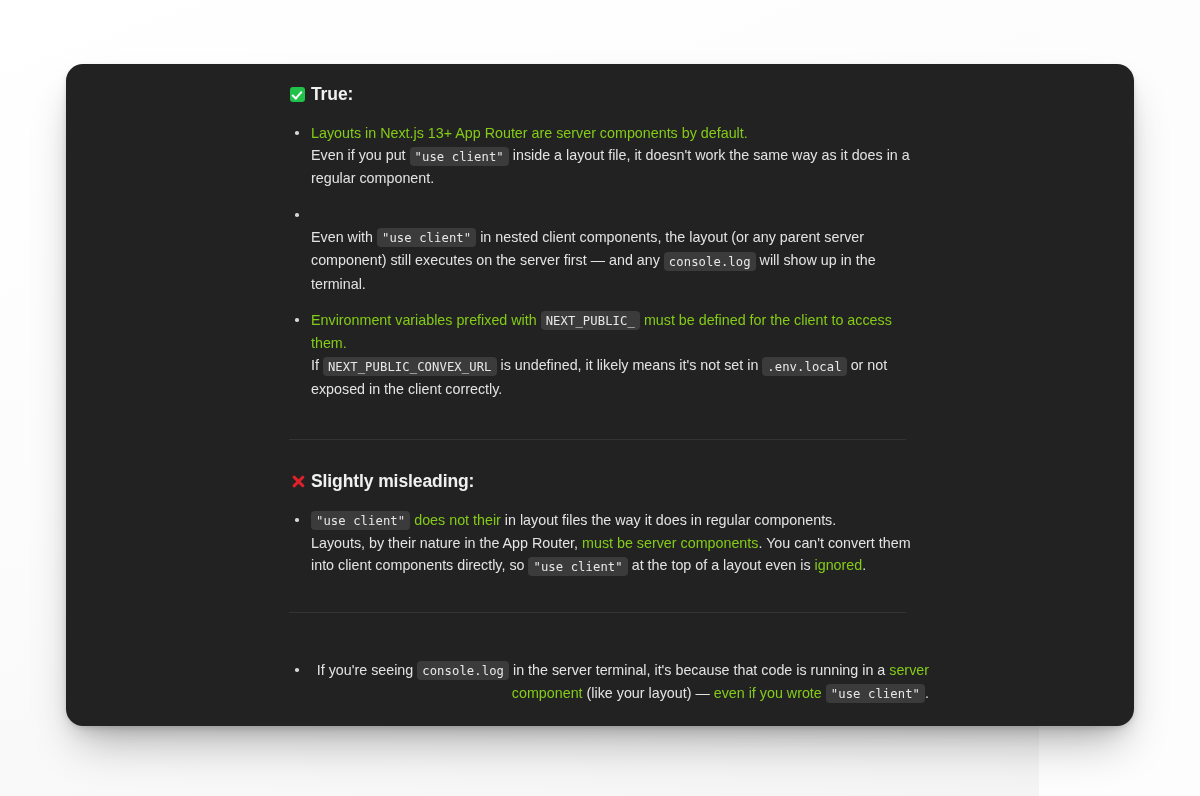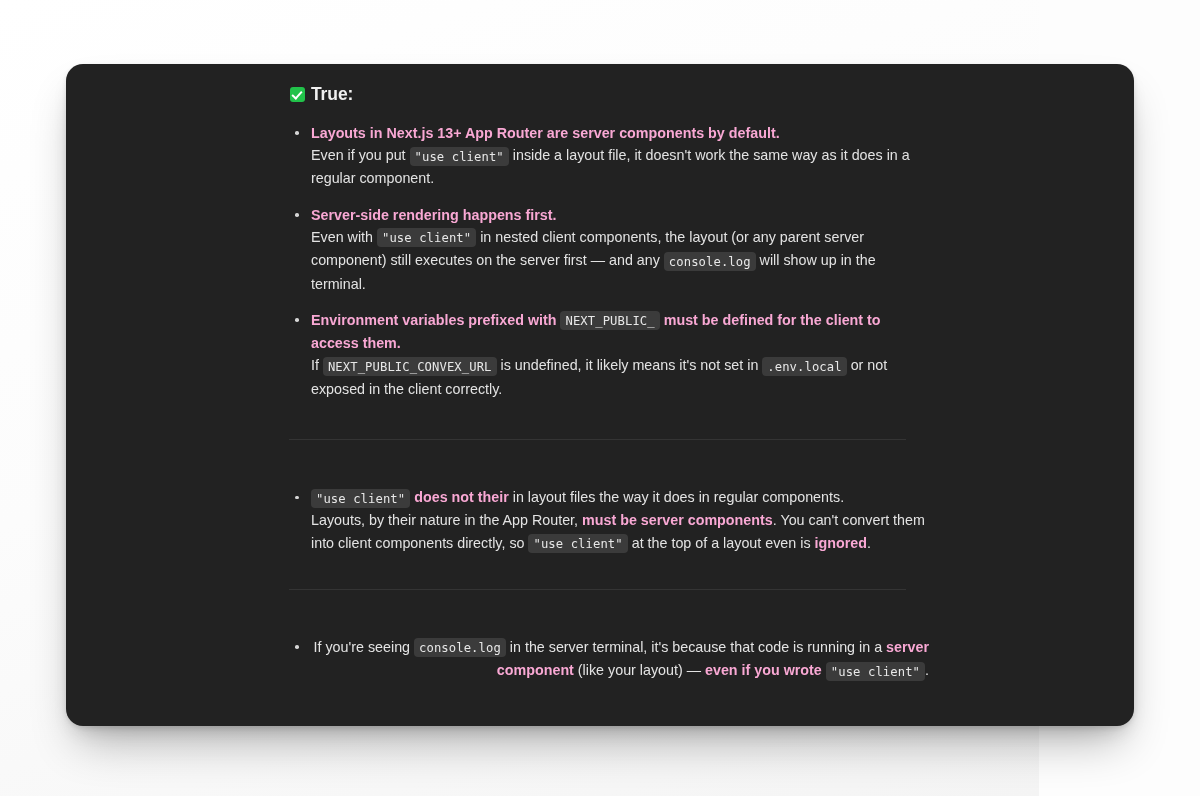--- a/index.html
+++ b/index.html
@@ -163,21 +163,21 @@
     content: "";
     position: absolute;
     left: 6px;
     top: 9.5px;
     width: 3.6px;
     height: 3.6px;
     border-radius: 50%;
     background: #d6d6d6;
   }
 
-  .b { font-weight: 700; color: #f9a8d4; margin-top: 48px; }
+  .b { font-weight: 400; color: #84cc16; margin-top: 48px; }
 
   code.chip {
     font-family: "DejaVu Sans Mono", "Liberation Mono", monospace;
     font-size: 12.2px;
     background: #3b3b3b;
     color: #e8e8e8;
     border-radius: 4px;
     padding: 2.5px 5px;
     white-space: nowrap;
     letter-spacing: 0.1px;
@@ -216,36 +216,42 @@
           <span>True:</span>
         </div>
 
         <ul class="bullets">
           <li>
             <span class="b">Layouts in Next.js 13+ App Router are server components by default.</span><br>
             <span>Even if you put </span><code class="chip">"use client"</code><span> inside a layout file, it doesn't work the same way as it does in a regular component.</span>
           </li>
 
           <li>
-            <span class="b">Server-side rendering happens first.</span><br>
+            <br>
             <span>Even with </span><code class="chip">"use client"</code><span> in nested client components, the layout (or any parent server component) still executes on the server first — and any </span><code class="chip">console.log</code><span> will show up in the terminal.</span>
           </li>
 
           <li>
             <span class="b">Environment variables prefixed with </span><code class="chip">NEXT_PUBLIC_</code><span class="b"> must be defined for the client to access them.</span><br>
             <span>If </span><code class="chip">NEXT_PUBLIC_CONVEX_URL</code><span> is undefined, it likely means it's not set in </span><code class="chip">.env.local</code><span> or not exposed in the client correctly.</span>
           </li>
         </ul>
       </div>
 
       <div class="gap-a"></div>
       <hr class="divider">
       <div class="gap-b"></div>
 
       <div class="section sec-mis">
+        <div class="section-heading">
+          <span class="heading-icon">
+              <span class="icon-cross"></span>
+            </span>
+          <span>Slightly misleading:</span>
+        </div>
 
         <ul class="bullets">
           <li>
             <code class="chip">"use client"</code><span class="b"> does not their</span><span> in layout files the way it does in regular components.</span><br>
             <span>Layouts, by their nature in the App Router, </span><span class="b">must be server components</span><span>. You can't convert them into client components directly, so </span><code class="chip">"use client"</code><span> at the top of a layout even is </span><span class="b">ignored</span><span>.</span>
           </li>
         </ul>
       </div>
 
       <div class="gap-c"></div>

